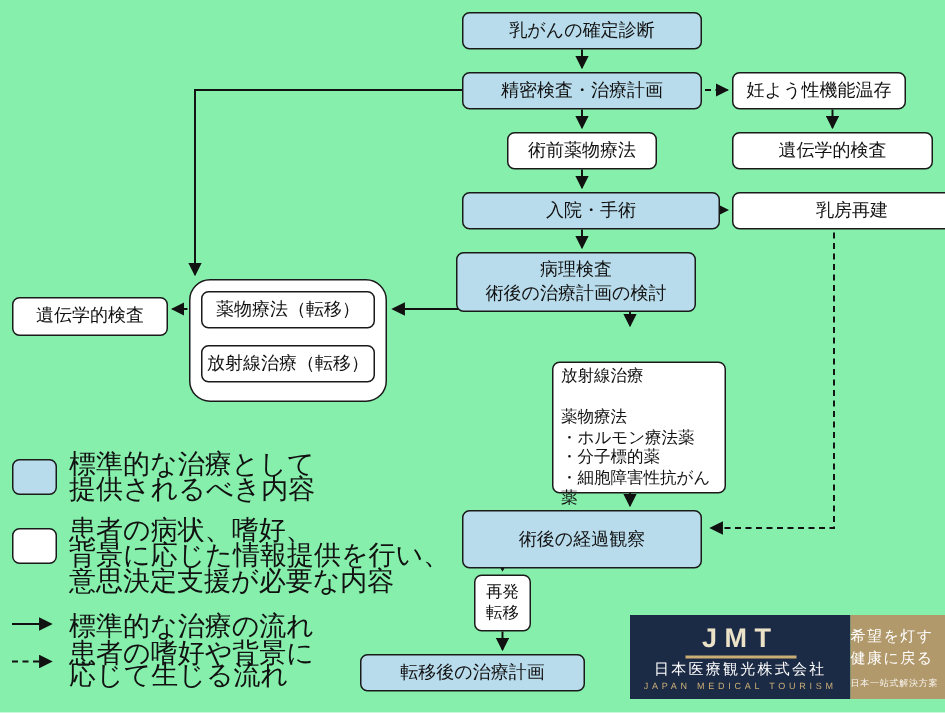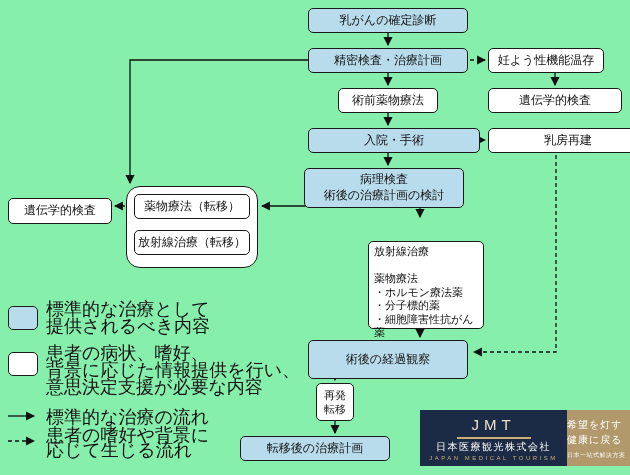--- a/index.html
+++ b/index.html
@@ -41,21 +41,21 @@
   
   #lg-blue{left:8px;top:306px;width:30px;height:24px;border-radius:5px;}
   #lg-blue-t{left:46px;top:301px}
   #lg-white{left:8px;top:352px;width:30px;height:24px;border-radius:5px;}
   #lg-white-t{left:46px;top:345px}
   #lg-solid-t{left:46px;top:409px}
   #lg-dash-t{left:46px;top:428px;line-height:15px;}
   
   #jmt{position:absolute;z-index:1;left:420px;top:410px;width:147px;height:56px;
     background:var(--navy);display:flex;flex-direction:column;align-items:center;justify-content:center;}
-  #jmt .mark{font-size:15px;font-weight:normal;letter-spacing:5px;color:var(--jmt-text);line-height:22px;}
+  #jmt .mark{font-size:18px;font-weight:bold;letter-spacing:5px;color:var(--jmt-text);line-height:22px;}
   #jmt .bar{width:74px;height:2px;background:var(--accent);margin:1px 0 2px 0;}
   #jmt .ja{font-size:10px;color:#fff;letter-spacing:1.5px;line-height:12px;}
   #jmt .en{font-size:6px;color:var(--accent);letter-spacing:2.5px;line-height:8px;margin-top:1px;}
   #slogan{position:absolute;z-index:1;left:567px;top:410px;width:63px;height:56px;
     background:var(--gold);display:flex;flex-direction:column;align-items:flex-start;justify-content:center;}
   #slogan .l{font-size:10px;color:#fff;line-height:15px;letter-spacing:1px;}
   #slogan .s{font-size:6px;color:#fff;opacity:.9;margin-top:4px;letter-spacing:.5px;}
 </style>
 </head>
 <body>

